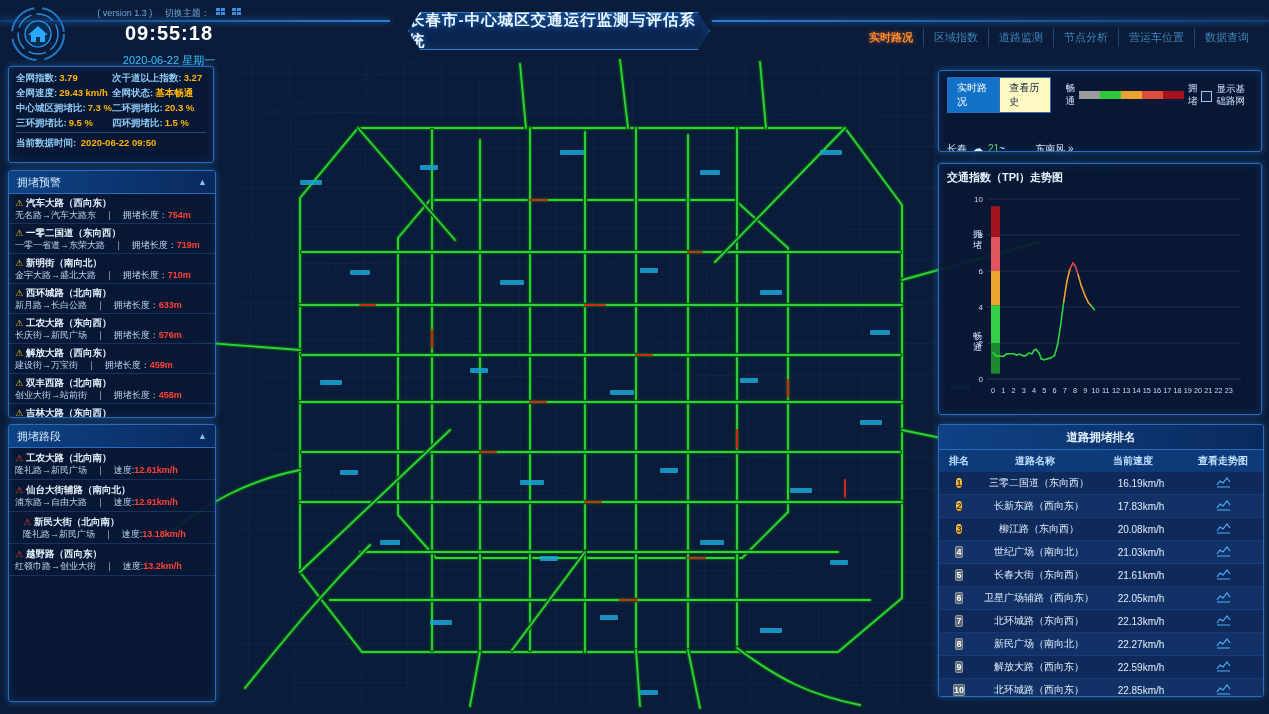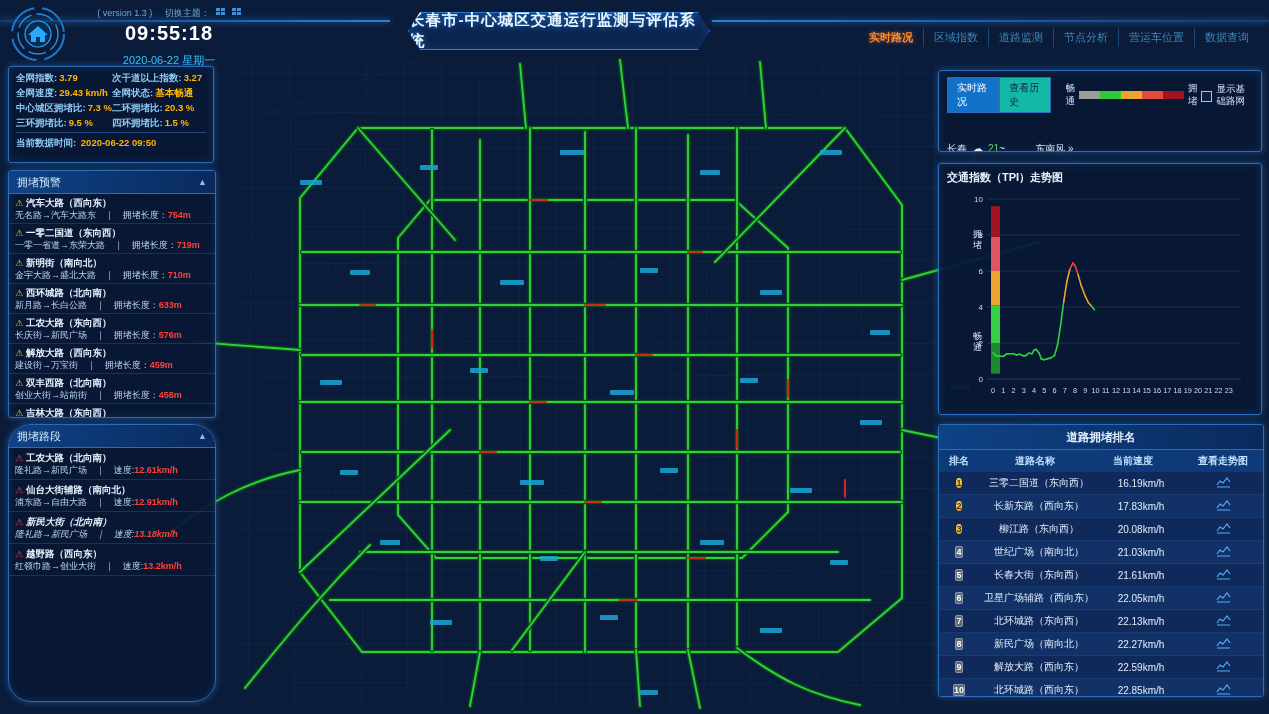--- a/index.html
+++ b/index.html
@@ -41,33 +41,33 @@
   
   #stats{left:8px;top:66px;width:206px;height:97px;padding:5px 7px;box-sizing:border-box;}
   #stats-grid{display:grid;grid-template-columns:96px 1fr;grid-row-gap:4px;}
   .st-cell{font-size:9.5px;font-weight:bold;line-height:11px;}
   .st-lbl{color:#8fc9f5;}
   .st-val{color:#ffb400;margin-left:2px;}
   #stats-time{border-top:1px solid rgba(70,130,210,.45);margin-top:4px;padding-top:4px;
       font-size:9.5px;font-weight:bold;}
   
   #warnings{left:8px;top:170px;width:206px;height:246px;}
-  #congested{left:8px;top:424px;width:206px;height:276px;border-radius:23px;}
+  #congested{left:8px;top:424px;width:206px;height:276px;}
   .w-item{padding:3px 6px 2px 6px;border-bottom:1px solid rgba(60,120,200,.28);}
   .w-line1{font-size:9.5px;font-weight:bold;color:#e8f2ff;line-height:11px;white-space:nowrap;}
   .w-line2{font-size:9px;color:#b9d4f2;line-height:11px;margin-top:1px;white-space:nowrap;}
   .tri-y{color:#f5c518;margin-right:3px;font-size:9px;}
   .tri-r{color:#ff4136;margin-right:3px;font-size:9px;}
   .red{color:#ff4136;font-weight:bold;}
   
   #roadstatus{left:938px;top:70px;width:324px;height:82px;padding:6px 8px;box-sizing:border-box;}
   .rs-row1{display:flex;align-items:center;}
   .tab{font-size:10px;padding:3px 9px;cursor:pointer;border:1px solid #2b6db8;}
   .tab.active{background:#1271c8;color:#fff;}
-  .tab.inactive{background:#14b8a6;color:#13263f;}
+  .tab.inactive{background:#fef9c3;color:#13263f;}
   .legend{display:flex;align-items:center;margin-left:10px;}
   .legend-lbl{font-size:9.5px;color:#cfe2f8;margin:0 4px;}
   .legend i{width:21px;height:8px;display:block;}
   #rs-checkbox{margin-left:auto;display:flex;align-items:center;width:64px;cursor:pointer;}
   #rs-checkbox .box{width:9px;height:9px;border:1px solid #9fc4e8;margin:2px 4px 0 0;flex:none;background:#0a1f42;}
   #rs-checkbox .lbl{font-size:9.5px;color:#cfe2f8;line-height:12px;}
   .rs-row2{display:flex;align-items:center;margin-top:14px;font-size:10px;color:#cfe2f8;}
   .wx-icon{color:#dceefc;font-size:13px;margin:0 4px;}
   .wx-low{color:#5fd35f;}  .wx-high{color:#ff5a4a;margin-top:32px;}
   .wx-wind{margin-left:8px;cursor:pointer;}
@@ -358,21 +358,21 @@
     </div>
     <div id="cong-list">
         <div class="w-item" style="padding: 4px 6px 3px;">
           <div class="w-line1"><span class="tri-r">⚠</span><span>工农大路（北向南）</span></div>
           <div class="w-line2"><span>隆礼路→新民广场　｜　</span><span>速度:</span><span class="red">12.61km/h</span></div>
         </div>
         <div class="w-item" style="padding: 4px 6px 3px;">
           <div class="w-line1"><span class="tri-r">⚠</span><span>仙台大街辅路（南向北）</span></div>
           <div class="w-line2"><span>浦东路→自由大路　｜　</span><span>速度:</span><span class="red">12.91km/h</span></div>
         </div>
-        <div class="w-item" style="padding: 4px 6px 3px; font-style: italic;">
+        <div class="w-item" style="padding: 4px 14px 3px;">
           <div class="w-line1"><span class="tri-r">⚠</span><span>新民大街（北向南）</span></div>
           <div class="w-line2"><span>隆礼路→新民广场　｜　</span><span>速度:</span><span class="red">13.18km/h</span></div>
         </div>
         <div class="w-item" style="padding: 4px 6px 3px;">
           <div class="w-line1"><span class="tri-r">⚠</span><span>越野路（西向东）</span></div>
           <div class="w-line2"><span>红领巾路→创业大街　｜　</span><span>速度:</span><span class="red">13.2km/h</span></div>
         </div>
       </div>
   </div>
 

